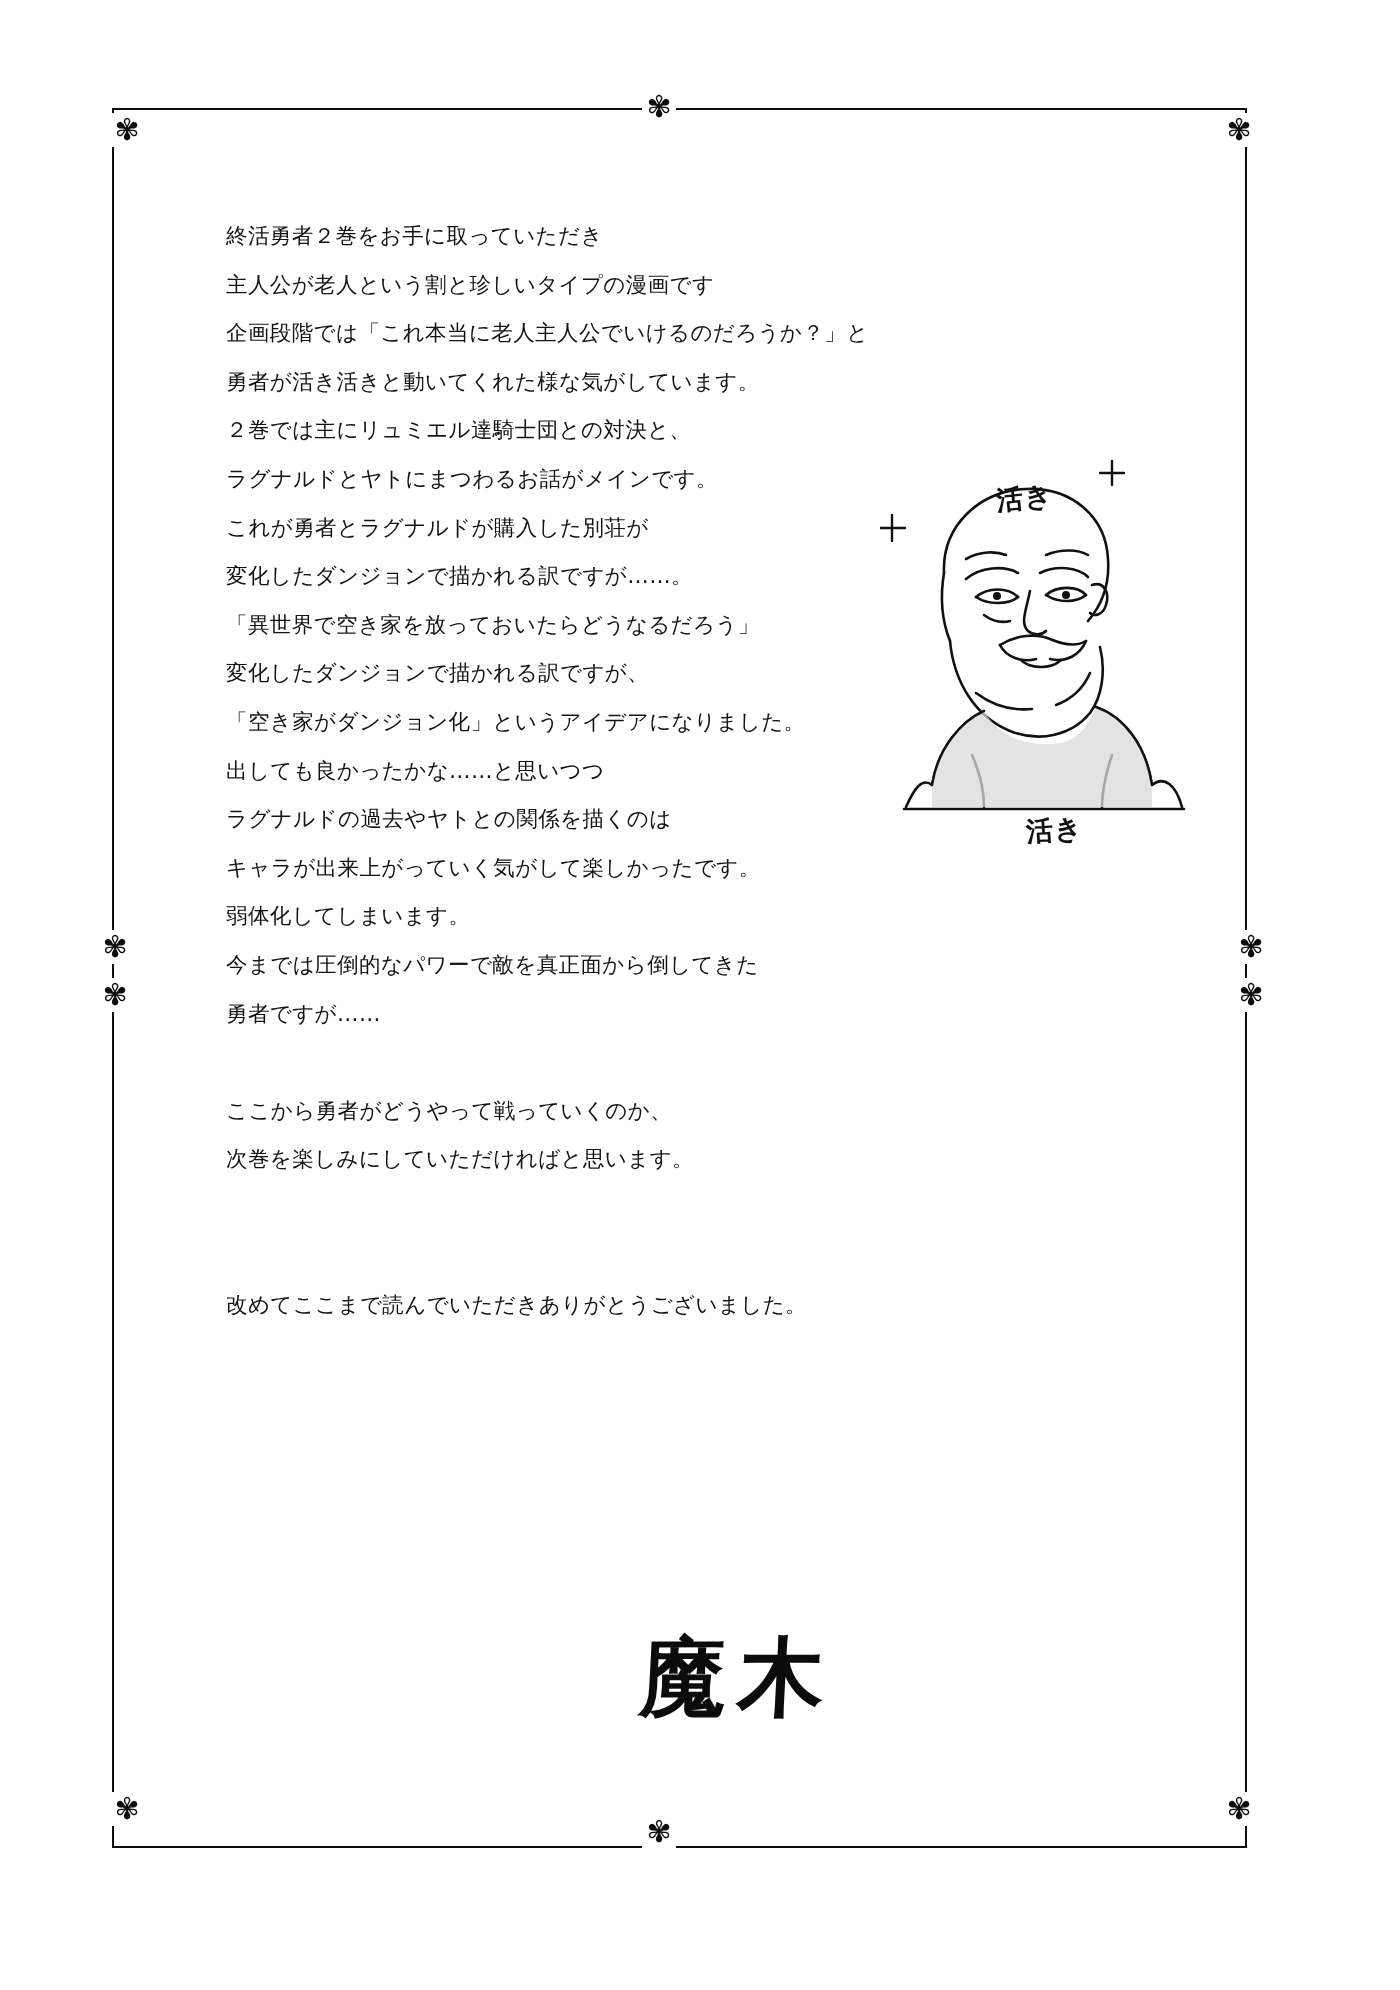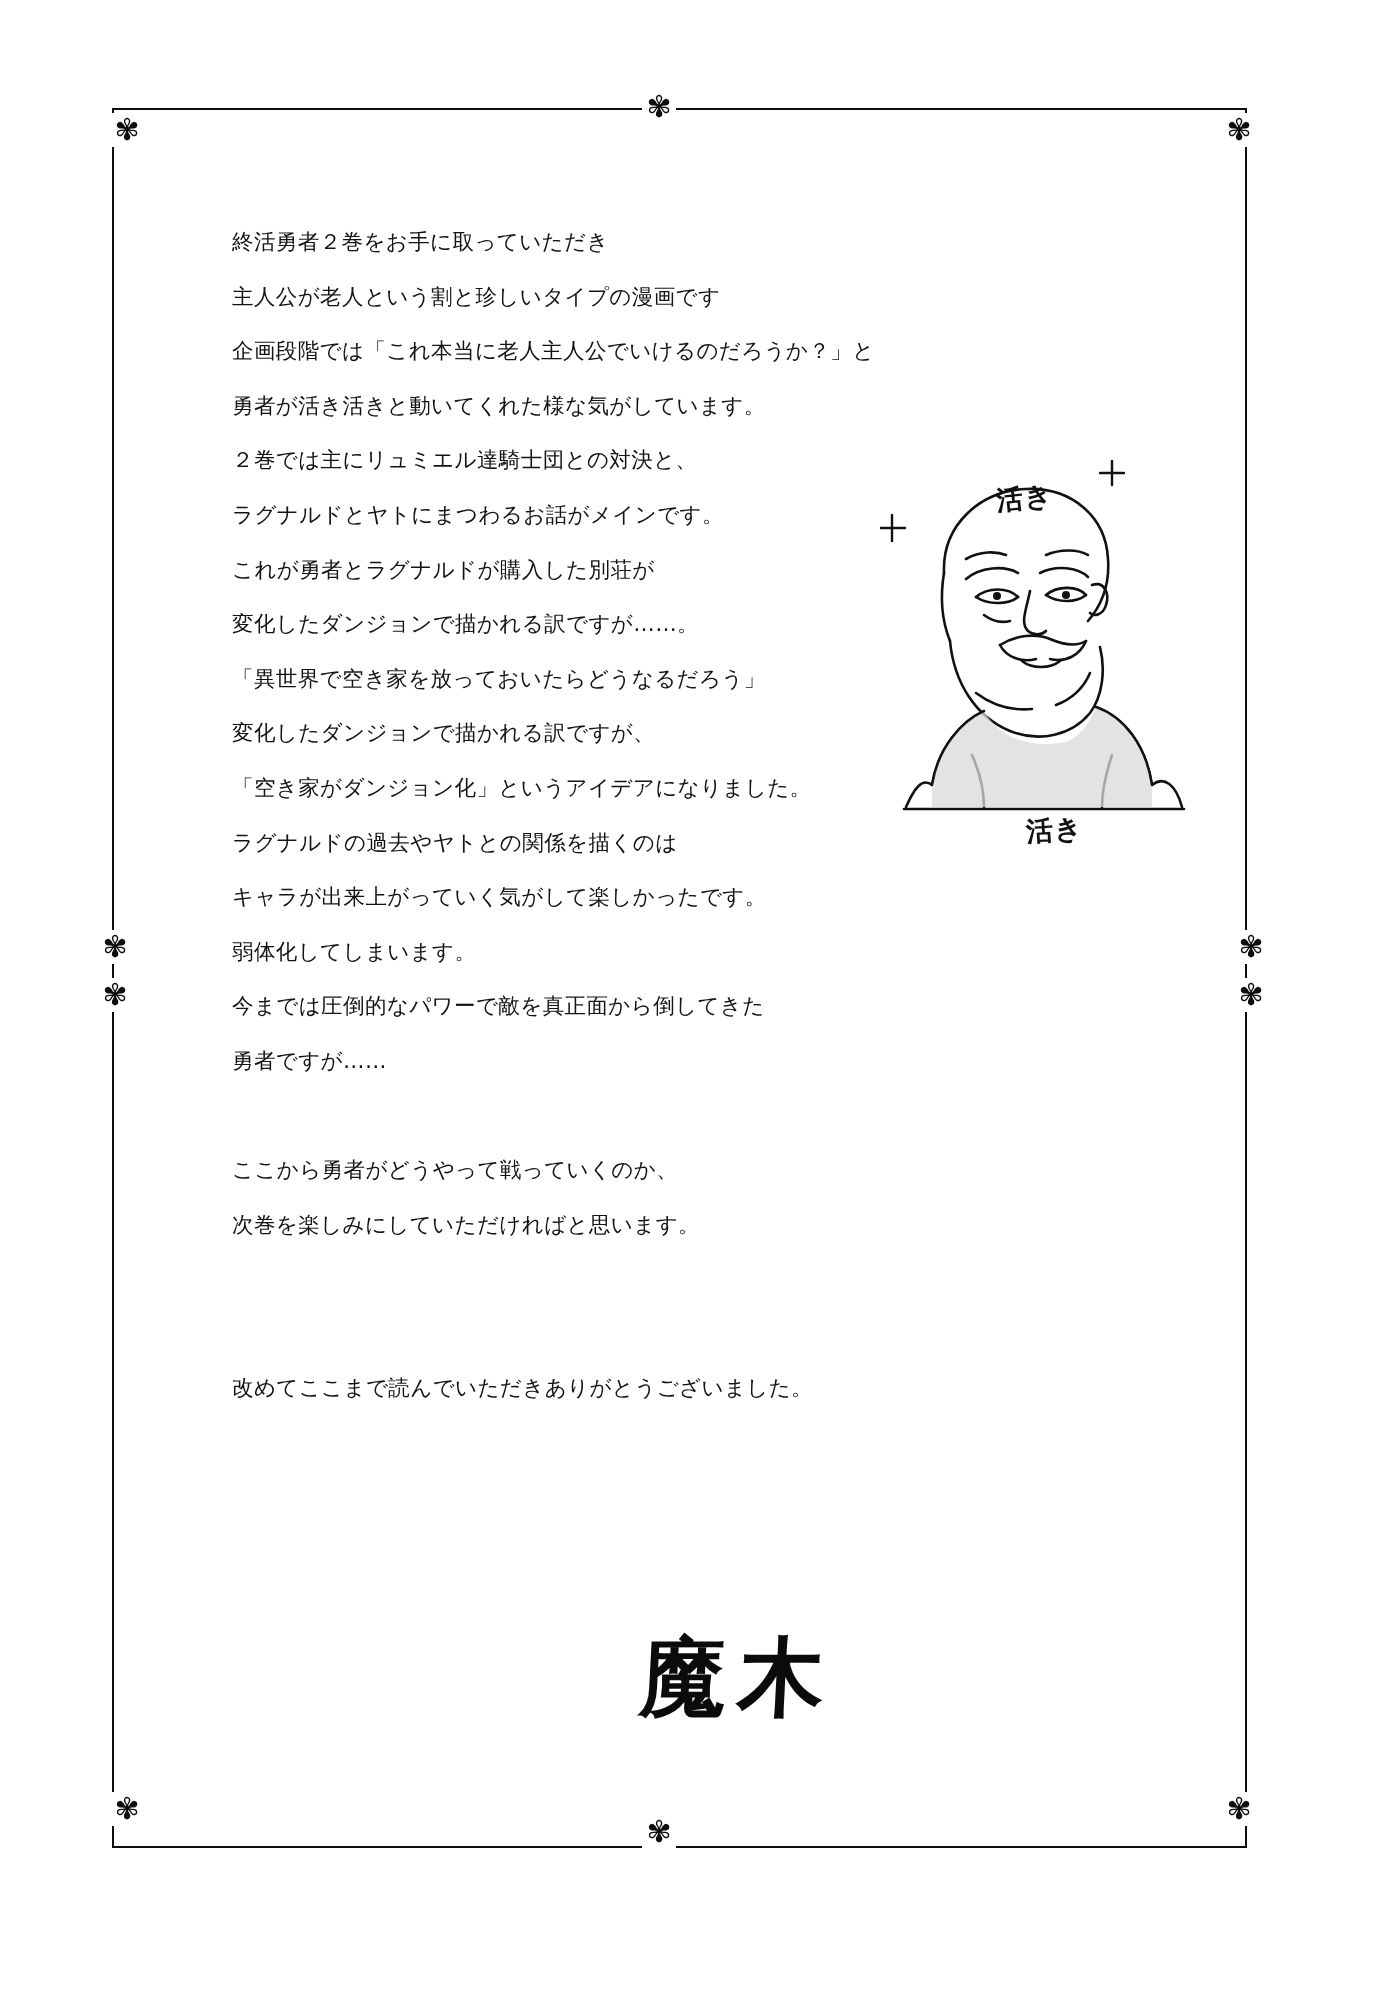--- a/index.html
+++ b/index.html
@@ -60,21 +60,21 @@
   .orn-rm2 { left: 1234px; top: 978px; }
 
   
   .afterword {
     position: absolute;
     left: 218px;
     top: 208px;
     width: 800px;
   }
   .afterword p {
-    margin: 14px;
+    margin: 8px;
     font-family: "DejaVu Sans", sans-serif;
     font-size: 21.5px;
     line-height: 40.6px;
     letter-spacing: 0.4px;
     color: #131313;
     white-space: pre;
   }
   .afterword p.blank {
     height: 40.6px;
   }
@@ -136,20 +136,21 @@
     <p>主人公が老人という割と珍しいタイプの漫画です</p>
     <p>企画段階では「これ本当に老人主人公でいけるのだろうか？」と</p>
     <p>勇者が活き活きと動いてくれた様な気がしています。</p>
     <p>２巻では主にリュミエル達騎士団との対決と、</p>
     <p>ラグナルドとヤトにまつわるお話がメインです。</p>
     <p>これが勇者とラグナルドが購入した別荘が</p>
     <p>変化したダンジョンで描かれる訳ですが……。</p>
     <p>「異世界で空き家を放っておいたらどうなるだろう」</p>
     <p>変化したダンジョンで描かれる訳ですが、</p>
     <p>「空き家がダンジョン化」というアイデアになりました。</p>
+    <p>出しても良かったかな……と思いつつ</p>
     <p>ラグナルドの過去やヤトとの関係を描くのは</p>
     <p>キャラが出来上がっていく気がして楽しかったです。</p>
     <p>弱体化してしまいます。</p>
     <p>今までは圧倒的なパワーで敵を真正面から倒してきた</p>
     <p>勇者ですが……</p>
     <p class="blank"></p>
     <p>ここから勇者がどうやって戦っていくのか、</p>
     <p>次巻を楽しみにしていただければと思います。</p>
     <p class="blank"></p>
     <p class="blank"> </p>

